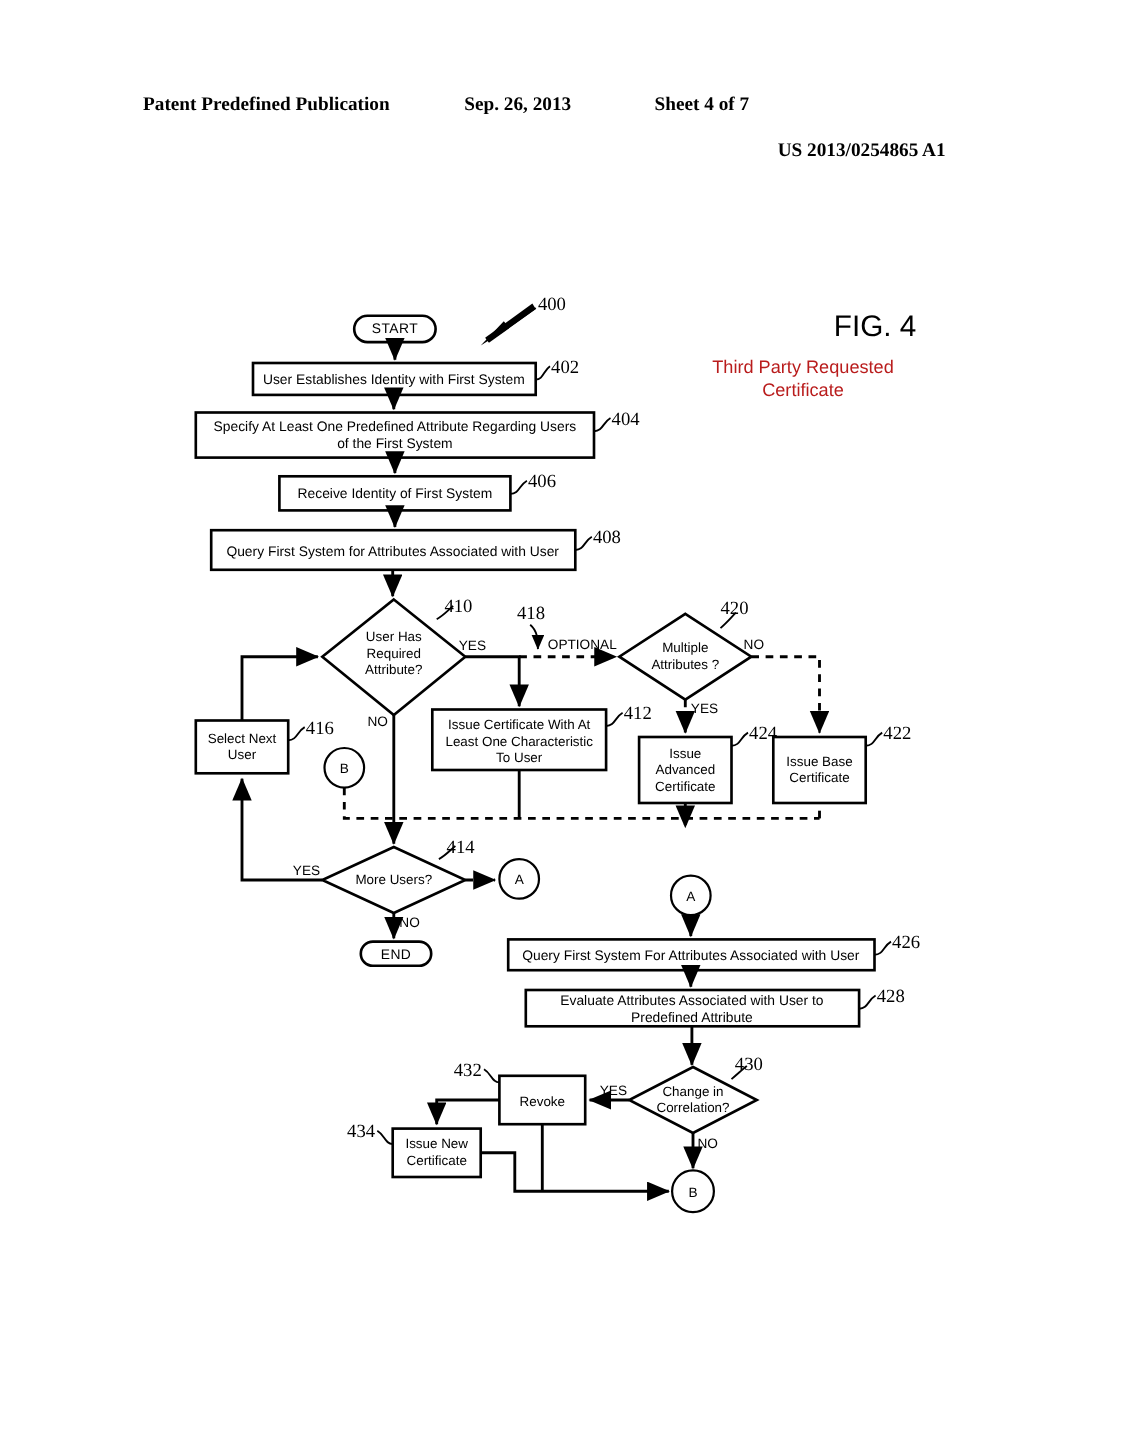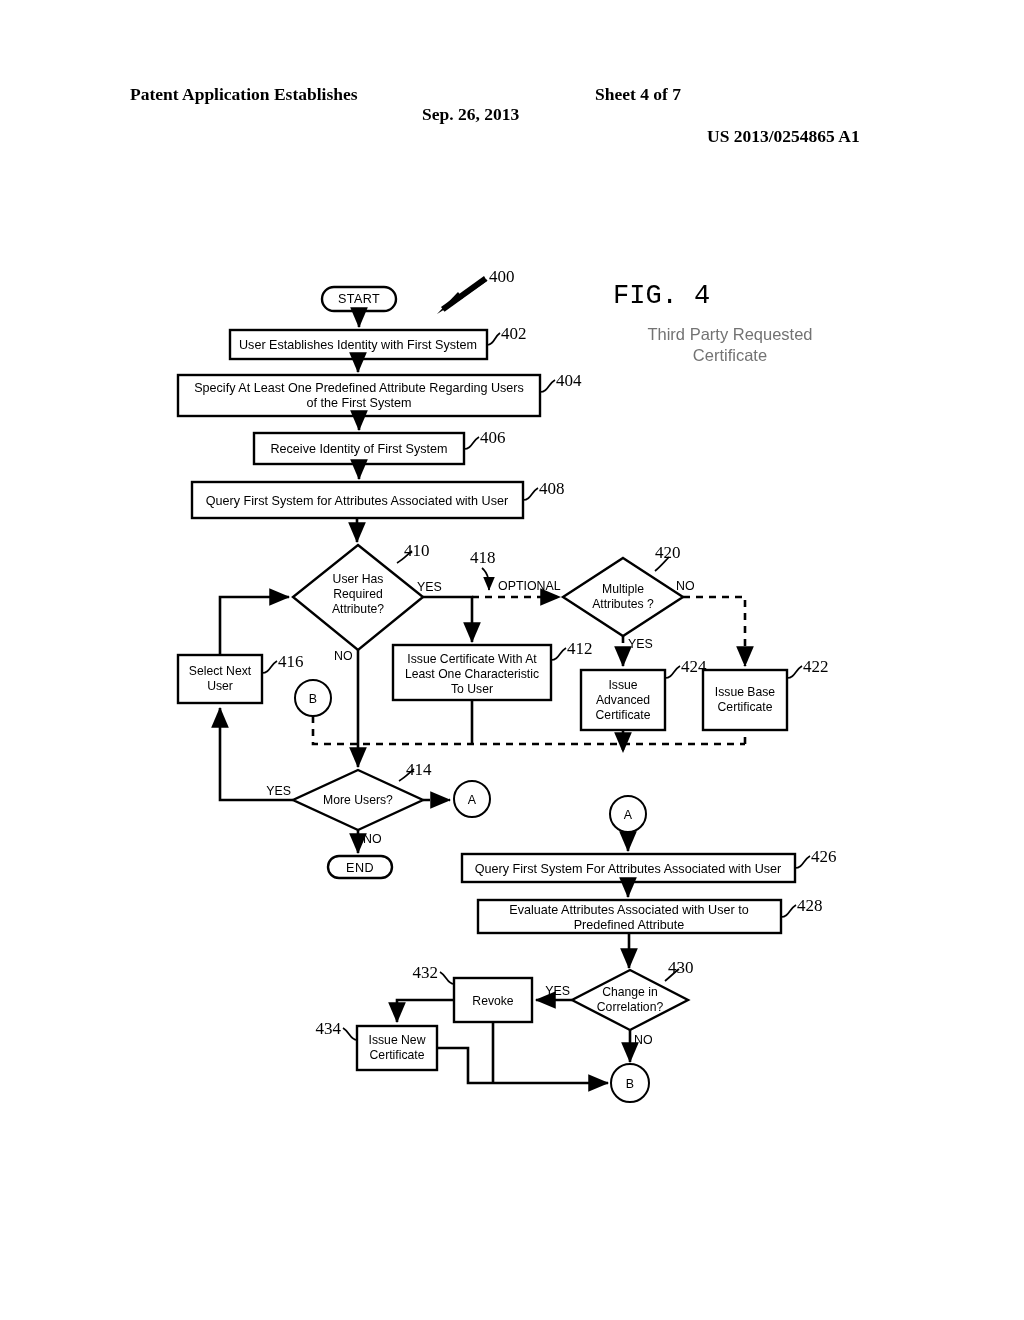--- a/index.html
+++ b/index.html
@@ -9,33 +9,33 @@
   }
   #sheet{position:absolute;left:0;top:0;width:1024px;height:1320px;background:#fff;}
 
   
   .page-header{
     position:absolute;left:0;top:84px;width:1024px;height:28px;
     font-family:"Liberation Serif",serif;font-weight:bold;font-size:17.5px;
     color:#000;white-space:nowrap;
   }
   .ph-pub{position:absolute;left:130px;top:0;}
-  .ph-date{position:absolute;left:422px;top:0;margin-top:20px;}
+  .ph-date{position:absolute;left:422px;top:0;}
   .ph-sheet{position:absolute;left:595px;top:0;}
   .ph-num{position:absolute;left:707px;top:0;margin-top:42px;}
 
   
   .fig-label{
     position:absolute;left:613px;top:281px;width:220px;
-    font-family:Liberation Mono, monospace;font-size:27px;color:#000;
-    text-align:left;white-space:nowrap;
+    font-family:Liberation Sans, sans-serif;font-size:27px;color:#000;
+    text-align:right;white-space:nowrap;
   }
   .fig-title{
     position:absolute;left:590px;top:324px;width:280px;
-    font-family:"Liberation Sans",sans-serif;font-size:16.5px;color:#737373;
+    font-family:"Liberation Sans",sans-serif;font-size:16.5px;color:#b91c1c;
     text-align:center;line-height:21px;
   }
 
   
   svg#flow{position:absolute;left:0;top:0;width:1024px;height:1320px;}
   svg#flow .shape{fill:#ffffff;stroke:#000000;stroke-width:2.4;}
   svg#flow .shape-thin{fill:#ffffff;stroke:#000000;stroke-width:2.0;}
   svg#flow .conn{stroke:#000000;stroke-width:2.6;fill:none;}
   svg#flow .conn-dash{stroke:#000000;stroke-width:2.6;fill:none;stroke-dasharray:7 6;}
   svg#flow .leader{stroke:#000000;stroke-width:1.7;fill:none;}
@@ -49,21 +49,21 @@
   .ta-mid{text-anchor:middle;}
   .ta-start{text-anchor:start;}
   .ta-end{text-anchor:end;}
 </style>
 </head>
 <body>
 
 <div id="sheet">
 
   <div class="page-header">
-    <span class="ph-pub">Patent Application Establishes</span>
+    <span class="ph-pub">Patent Predefined Publication</span>
     <span class="ph-date">Sep. 26, 2013</span>
     <span class="ph-sheet">Sheet 4 of 7</span>
     <span class="ph-num">US 2013/0254865 A1</span>
   </div>
 
   <div class="fig-label">FIG. 4</div>
   <div class="fig-title">
     <div>Third Party Requested</div>
     <div>Certificate</div>
   </div>

